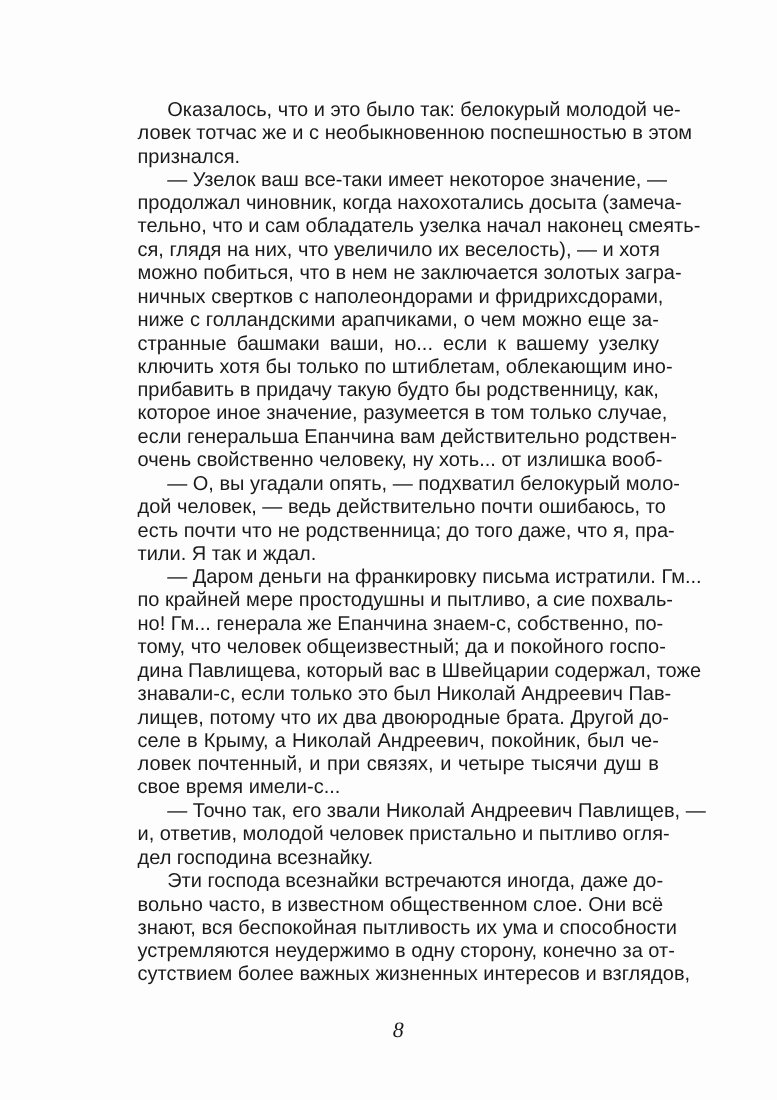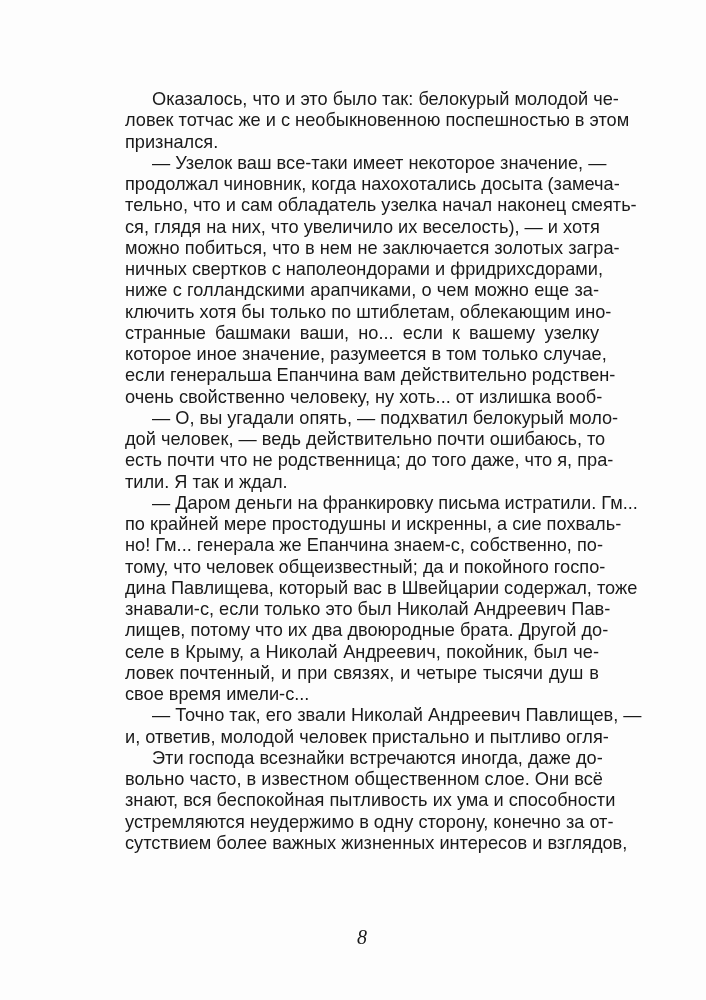--- a/index.html
+++ b/index.html
@@ -32,41 +32,43 @@
       <span class="line indent">Оказалось, что и это было так: белокурый молодой че-</span>
       <span class="line">ловек тотчас же и с необыкновенною поспешностью в этом</span>
       <span class="line last">признался.</span>
       <span class="line indent">— Узелок ваш все-таки имеет некоторое значение, —</span>
       <span class="line">продолжал чиновник, когда нахохотались досыта (замеча-</span>
       <span class="line">тельно, что и сам обладатель узелка начал наконец смеять-</span>
       <span class="line">ся, глядя на них, что увеличило их веселость), — и хотя</span>
       <span class="line">можно побиться, что в нем не заключается золотых загра-</span>
       <span class="line">ничных свертков с наполеондорами и фридрихсдорами,</span>
       <span class="line">ниже с голландскими арапчиками, о чем можно еще за-</span>
+      <span class="line">странные башмаки ваши, но... если к вашему узелку</span>
       <span class="line">ключить хотя бы только по штиблетам, облекающим ино-</span>
-      <span class="line">странные башмаки ваши, но... если к вашему узелку</span>
+      <span class="line">прибавить в придачу такую будто бы родственницу, как,</span>
       <span class="line">которое иное значение, разумеется в том только случае,</span>
       <span class="line">если генеральша Епанчина вам действительно родствен-</span>
       <span class="line">очень свойственно человеку, ну хоть... от излишка вооб-</span>
       <span class="line indent">— О, вы угадали опять, — подхватил белокурый моло-</span>
       <span class="line">дой человек, — ведь действительно почти ошибаюсь, то</span>
       <span class="line">есть почти что не родственница; до того даже, что я, пра-</span>
       <span class="line last">тили. Я так и ждал.</span>
       <span class="line indent">— Даром деньги на франкировку письма истратили. Гм...</span>
-      <span class="line">по крайней мере простодушны и искренны, а сие похваль-</span>
+      <span class="line">по крайней мере простодушны и пытливо, а сие похваль-</span>
       <span class="line">но! Гм... генерала же Епанчина знаем-с, собственно, по-</span>
       <span class="line">тому, что человек общеизвестный; да и покойного госпо-</span>
       <span class="line">дина Павлищева, который вас в Швейцарии содержал, тоже</span>
       <span class="line">знавали-с, если только это был Николай Андреевич Пав-</span>
       <span class="line">лищев, потому что их два двоюродные брата. Другой до-</span>
       <span class="line">селе в Крыму, а Николай Андреевич, покойник, был че-</span>
       <span class="line">ловек почтенный, и при связях, и четыре тысячи душ в</span>
       <span class="line last">свое время имели-с...</span>
       <span class="line indent">— Точно так, его звали Николай Андреевич Павлищев, —</span>
       <span class="line">и, ответив, молодой человек пристально и пытливо огля-</span>
+      <span class="line last">дел господина всезнайку.</span>
       <span class="line indent">Эти господа всезнайки встречаются иногда, даже до-</span>
       <span class="line">вольно часто, в известном общественном слое. Они всё</span>
       <span class="line">знают, вся беспокойная пытливость их ума и способности</span>
       <span class="line">устремляются неудержимо в одну сторону, конечно за от-</span>
       <span class="line">сутствием более важных жизненных интересов и взглядов,</span>
     </div>
   <div class="page-number">8</div>
 </div>
 
 </body></html>

